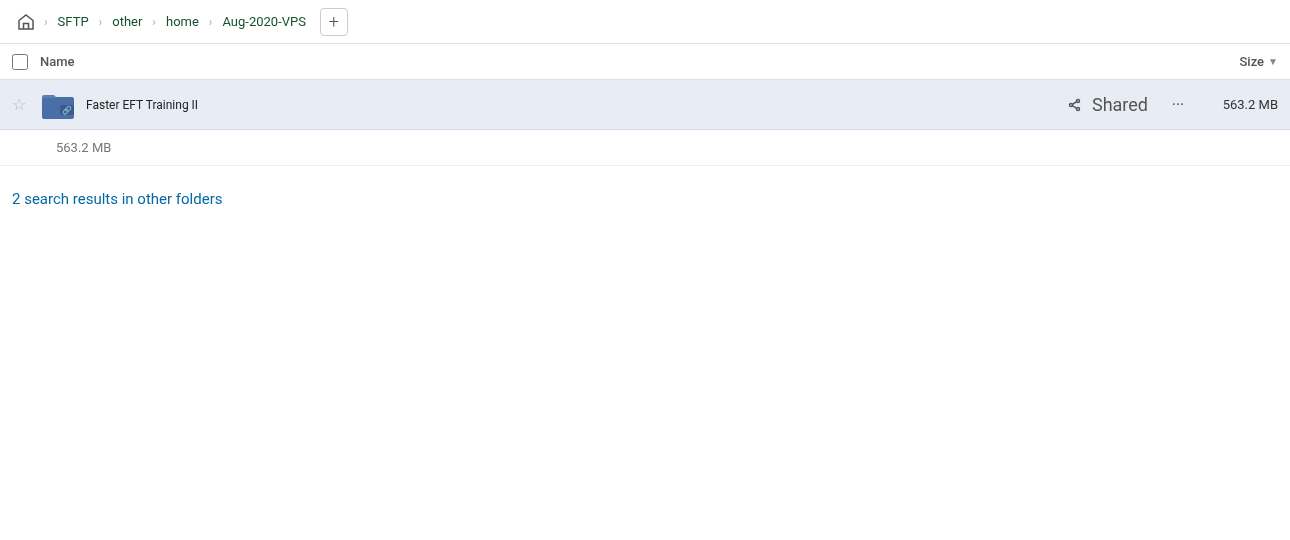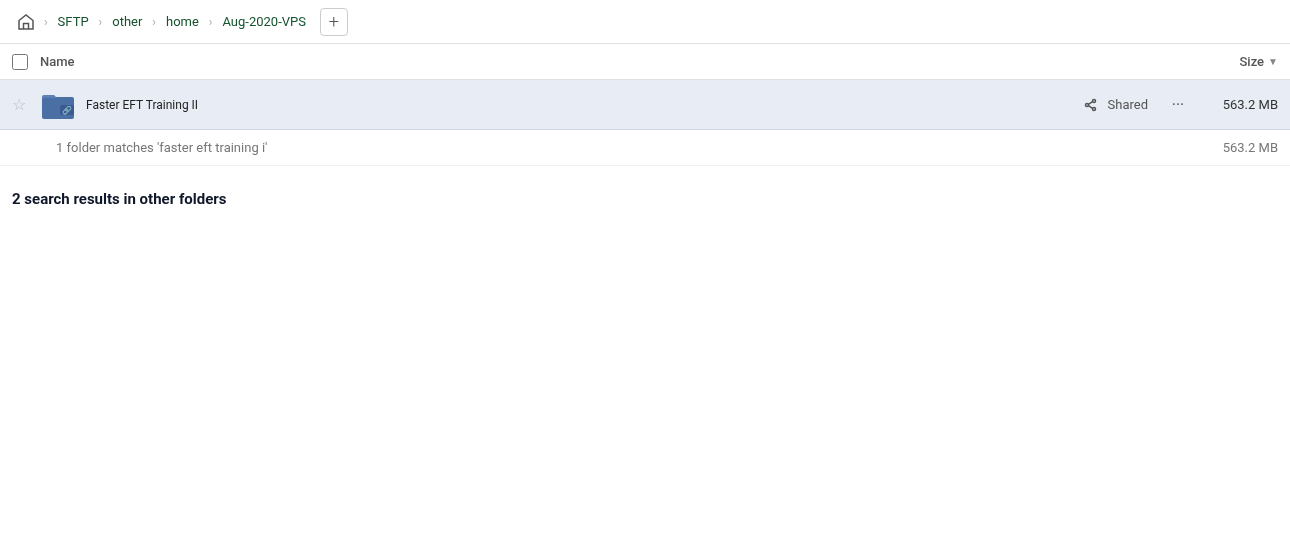--- a/index.html
+++ b/index.html
@@ -151,21 +151,21 @@
       font-size: 12px;
       color: #222;
       font-weight: 400;
     }
 
     .shared-badge {
       display: flex;
       align-items: center;
       gap: 10px;
       color: #555;
-      font-size: 13px;
+      font-size: 18px;
       margin-right: 16px;
     }
 
     .shared-badge svg {
       width: 14px;
       height: 14px;
       color: #555;
     }
 
     .more-btn {
@@ -205,22 +205,22 @@
 
     .info-size {
       font-size: 13px;
       color: #777;
     }
 
     
     .other-results {
       padding: 24px 12px 12px 12px;
       font-size: 15px;
-      color: #0f172a;
-      font-weight: 700;
+      color: #0369a1;
+      font-weight: 400;
     }
   </style>
 </head>
 <body>
 
 <div class="breadcrumb">
   <div class="breadcrumb-home">
     <svg viewBox="0 0 16 16" fill="none" stroke="currentColor" stroke-width="1.5">
       <path d="M1 6.5L8 1l7 5.5V15H1V6.5z"></path>
       <path d="M5.5 15V9.5h5V15"></path>
@@ -273,19 +273,18 @@
     </svg>
     <span>Shared</span>
   </div>
 
   <div class="more-btn">···</div>
 
   <span class="file-size">563.2 MB</span>
 </div>
 
 <div class="info-row">
-  <span class="info-text">1 folder matches 'faster eft training i'</span>
   <span class="info-size">563.2 MB</span>
 </div>
 
 <div class="other-results">
   <span>2 search results in other folders</span>
 </div>
 
 </body></html>

